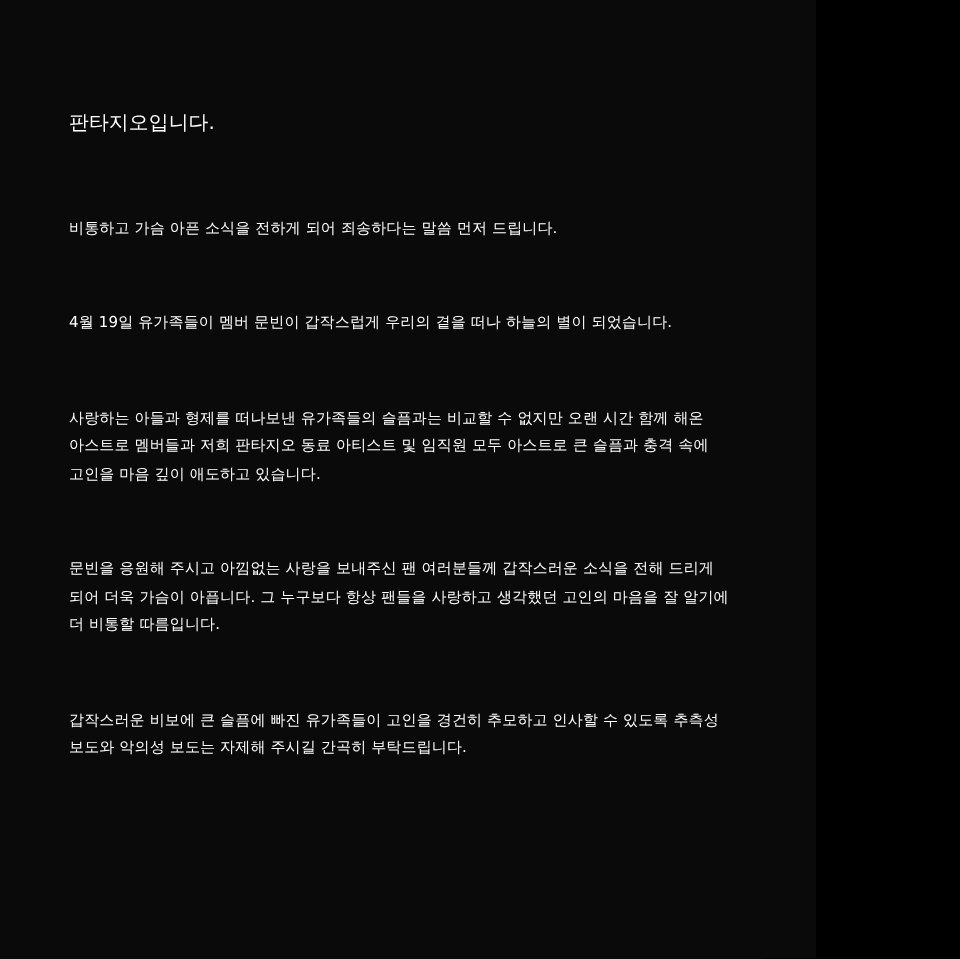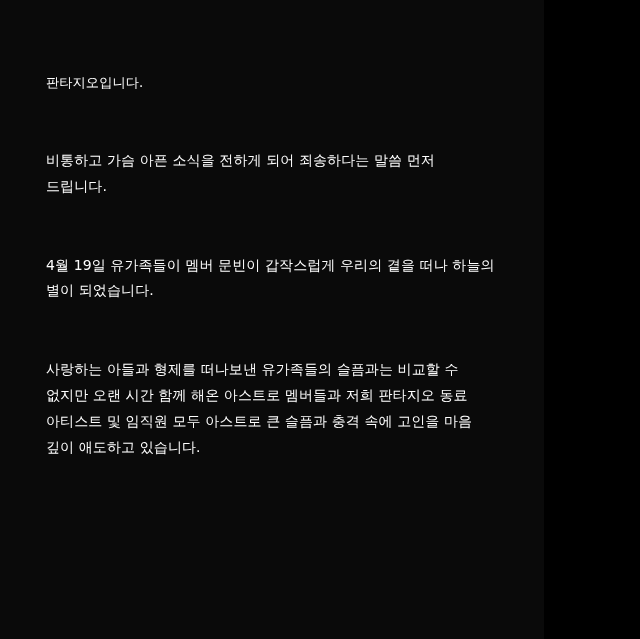--- a/index.html
+++ b/index.html
@@ -23,35 +23,37 @@
     display: flex;
     flex-direction: column;
   }
   .statement-body {
     display: flex;
     flex-direction: column;
     gap: 25px;
   }
   .paragraph {
     color: #ffffff;
-    font-size: 14px;
+    font-size: 10px;
     line-height: 1.85;
     letter-spacing: 0.1px;
     white-space: pre-wrap;
     word-break: keep-all;
     font-family: "DejaVu Sans", "Liberation Sans", sans-serif;
   }
   .paragraph.lead {
     font-size: 13.2px;
   }
 </style>
 </head>
 <body>
 
 <div class="statement-card">
   <div class="statement-body">
     <p class="paragraph lead">판타지오입니다.</p>
     <p class="paragraph">비통하고 가슴 아픈 소식을 전하게 되어 죄송하다는 말씀 먼저 드립니다.</p>
     <p class="paragraph">4월 19일 유가족들이 멤버 문빈이 갑작스럽게 우리의 곁을 떠나 하늘의 별이 되었습니다.</p>
     <p class="paragraph">사랑하는 아들과 형제를 떠나보낸 유가족들의 슬픔과는 비교할 수 없지만 오랜 시간 함께 해온 아스트로 멤버들과 저희 판타지오 동료 아티스트 및 임직원 모두 아스트로 큰 슬픔과 충격 속에 고인을 마음 깊이 애도하고 있습니다.</p>
+    <p class="paragraph">문빈을 응원해 주시고 아낌없는 사랑을 보내주신 팬 여러분들께 갑작스러운 소식을 전해 드리게 되어 더욱 가슴이 아픕니다. 그 누구보다 항상 팬들을 사랑하고 생각했던 고인의 마음을 잘 알기에 더 비통할 따름입니다.</p>
+    <p class="paragraph">갑작스러운 비보에 큰 슬픔에 빠진 유가족들이 고인을 경건히 추모하고 인사할 수 있도록 추측성 보도와 악의성 보도는 자제해 주시길 간곡히 부탁드립니다.</p>
 
   </div>
 </div>
 
 </body></html>

